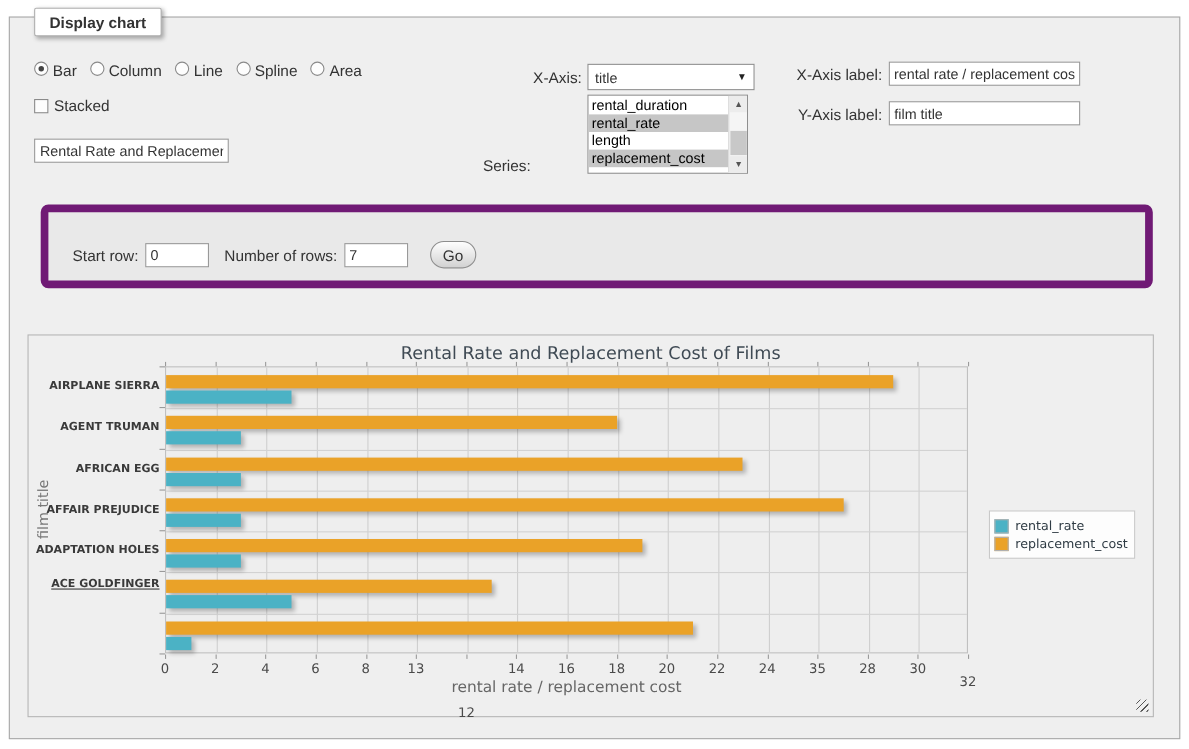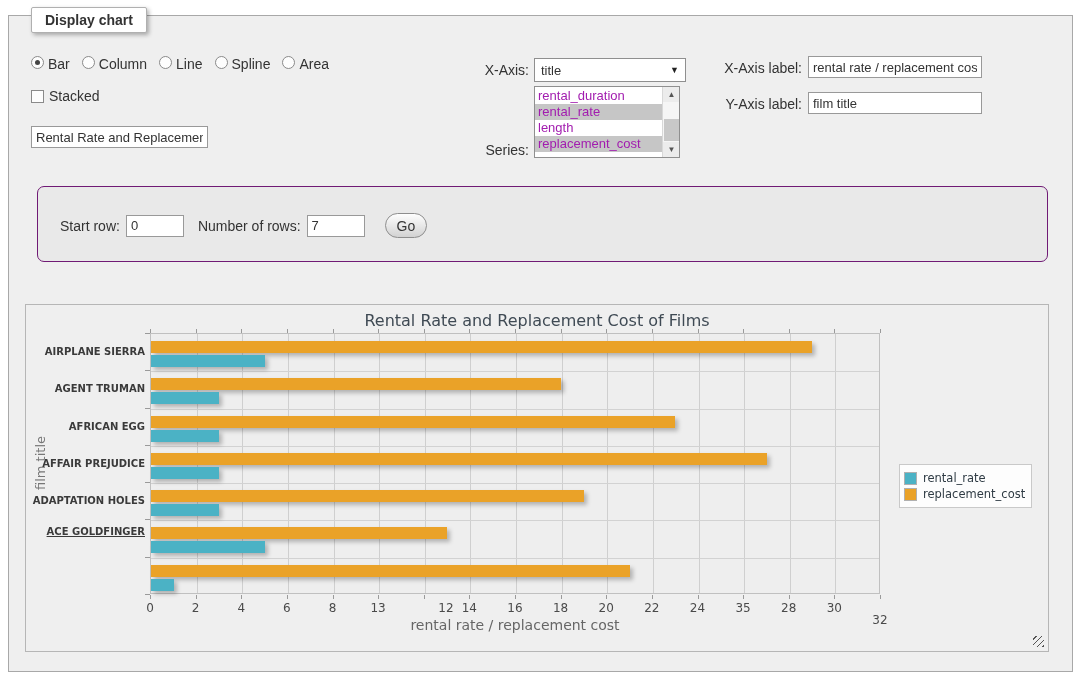--- a/index.html
+++ b/index.html
@@ -16,36 +16,36 @@
   .check-row { position:absolute; left:22px; top:72px; display:flex; align-items:center; }
   .checkbox { width:13px; height:13px; border:1px solid #8a8a8a; background:#fdfdfd; margin-right:5px; }
   input.txt { border:1px solid #999; background:#fff; font-size:13px; color:#333; padding:0 4px; height:22px; font-family:"Liberation Sans", sans-serif; }
   .title-input { position:absolute; left:22px; top:110px; width:177px; }
   
   .lbl-xaxis { position:absolute; left:430px; top:46px; width:90px; text-align:right; }
   .select { position:absolute; left:525px; top:42px; width:152px; height:24px; background:#fff; border:1px solid #8f8f8f; font-size:13px; color:#333; display:flex; align-items:center; padding:0 6px; }
   .select .val { flex:1; }
   .select .arrow { font-size:9px; color:#222; }
   
-  .lbl-series { position:absolute; left:430px; top:126px; width:90px; text-align:right; }
+  .lbl-series { position:absolute; left:430px; top:126px; width:90px; }
   .listbox { position:absolute; left:525px; top:70px; width:146px; height:72px; background:#fff; border:1px solid #8f8f8f; overflow:hidden; }
   .listbox .opts { position:absolute; left:0; top:1px; right:17px; }
-  .opt { height:16px; line-height:16px; font-size:13px; color:#a21caf; padding:0 3px; white-space:nowrap; }
+  .opt { height:16px; line-height:16px; font-size:13px; color:#000000; padding:0 3px; white-space:nowrap; }
   .opt.sel { background:#c6c6c6; }
   .vscroll { position:absolute; right:0; top:0; width:17px; height:100%; background:#f5f5f5; border-left:1px solid #d8d8d8; }
   .vbtn { position:absolute; left:0; width:17px; height:15px; background:#ececec; color:#555; font-size:8px; text-align:center; line-height:15px; }
   .vbtn.up { top:0; } .vbtn.down { bottom:0; }
   .vthumb { position:absolute; left:1px; width:15px; top:32px; height:22px; background:#c8c8c8; }
   
   .lbl-xlab { position:absolute; left:703px; top:44px; width:90px; text-align:right; }
   .inp-xlab { position:absolute; left:799px; top:40px; width:174px; }
   .lbl-ylab { position:absolute; left:703px; top:80px; width:90px; text-align:right; }
   .inp-ylab { position:absolute; left:799px; top:76px; width:174px; }
   
-  .rows-panel { position:absolute; left:28px; top:170px; width:1011px; height:76px; background:#e9e9e9; border:1px solid #701a75; border-radius:7px; }
+  .rows-panel { position:absolute; left:28px; top:170px; width:1011px; height:76px; background:#e9e9e9; border:7px solid #701a75; border-radius:7px; }
   .rows-inner { position:absolute; left:22px; top:26px; display:flex; align-items:center; }
   .rows-inner .ctl-label { margin-right:6px; }
   .num-input { width:58px; margin-right:14px; }
   .go-btn { height:25px; padding:0 11px; border:1px solid #8e8e8e; border-radius:13px; background:linear-gradient(#fefefe,#d2d2d2); font-size:14px; color:#333; font-family:"Liberation Sans", sans-serif; margin-left:6px; }
   
   .chart-box { position:absolute; left:16px; top:288px; width:1024px; height:348px; background:#efefef; border:1px solid #b6b6b6; font-family:"DejaVu Sans", sans-serif; }
   .chart-title { position:absolute; left:0; top:6px; width:100%; text-align:center; font-size:16px; color:#3f4a54; }
   .plot { position:absolute; left:124px; top:28px; width:730px; height:261px; background:#eeeeee; border:1px solid #c0c0c0; }
   .gridline-v { position:absolute; top:0; width:1px; height:100%; background:#cfcfcf; }
   .gridline-h { position:absolute; left:0; height:1px; width:100%; background:#d2d2d2; }
@@ -184,21 +184,21 @@
         <div class="bar" style="top: 231px; width: 478.834px; background: rgb(234, 162, 40);"></div>
         <div class="bar" style="top: 245px; width: 22.5844px; background: rgb(75, 178, 197);"></div>
       </div>
     <div id="xticks">
         <div class="xtick-label" style="left: 111px;">0</div>
         <div class="xtick-label" style="left: 156.625px;">2</div>
         <div class="xtick-label" style="left: 202.25px;">4</div>
         <div class="xtick-label" style="left: 247.875px;">6</div>
         <div class="xtick-label" style="left: 293.5px;">8</div>
         <div class="xtick-label" style="left: 339.125px;">13</div>
-        <div class="xtick-label" style="left: 407px;">12</div>
+        <div class="xtick-label" style="left: 385px; margin-top: 40px;">12</div>
         <div class="xtick-label" style="left: 430.375px;">14</div>
         <div class="xtick-label" style="left: 476px;">16</div>
         <div class="xtick-label" style="left: 521.625px;">18</div>
         <div class="xtick-label" style="left: 567.25px;">20</div>
         <div class="xtick-label" style="left: 612.875px;">22</div>
         <div class="xtick-label" style="left: 658.5px;">24</div>
         <div class="xtick-label" style="left: 704.125px;">35</div>
         <div class="xtick-label" style="left: 749.75px;">28</div>
         <div class="xtick-label" style="left: 795.375px;">30</div>
         <div class="xtick-label" style="left: 841px; margin-top: 12px;">32</div>

